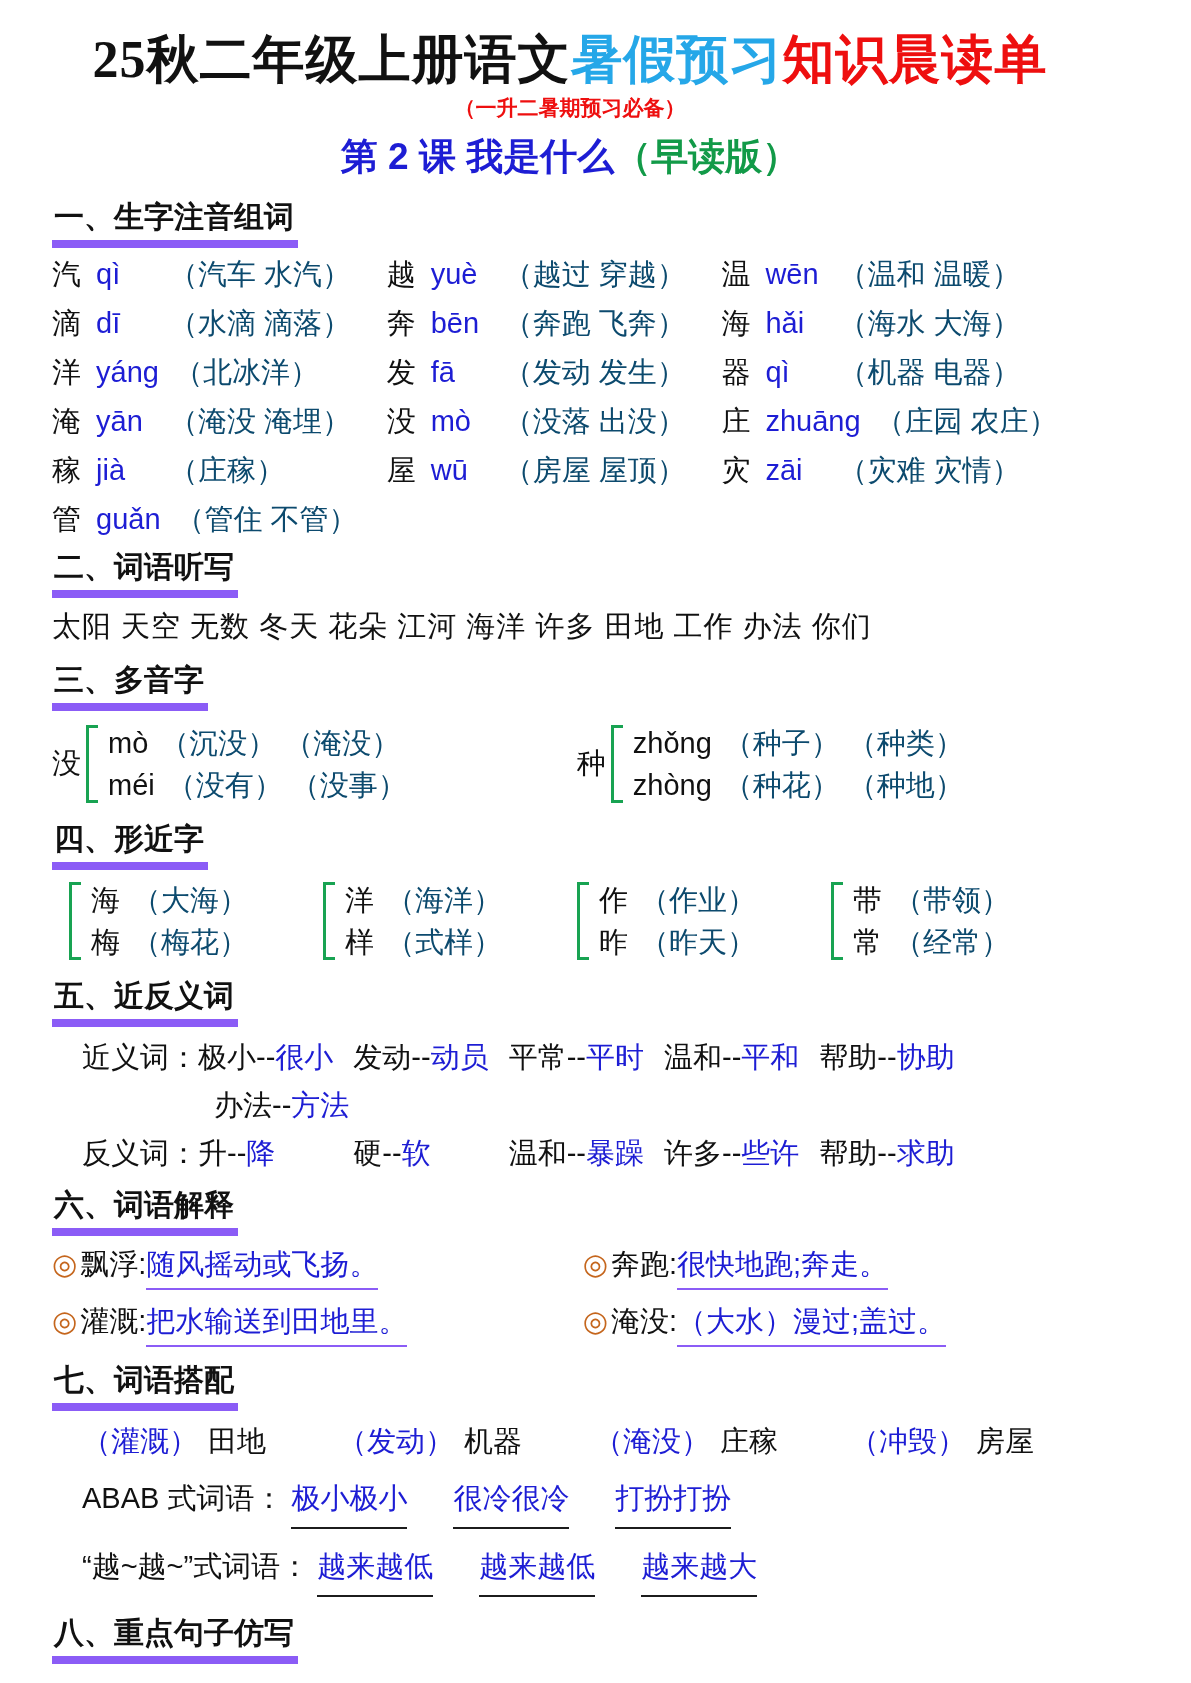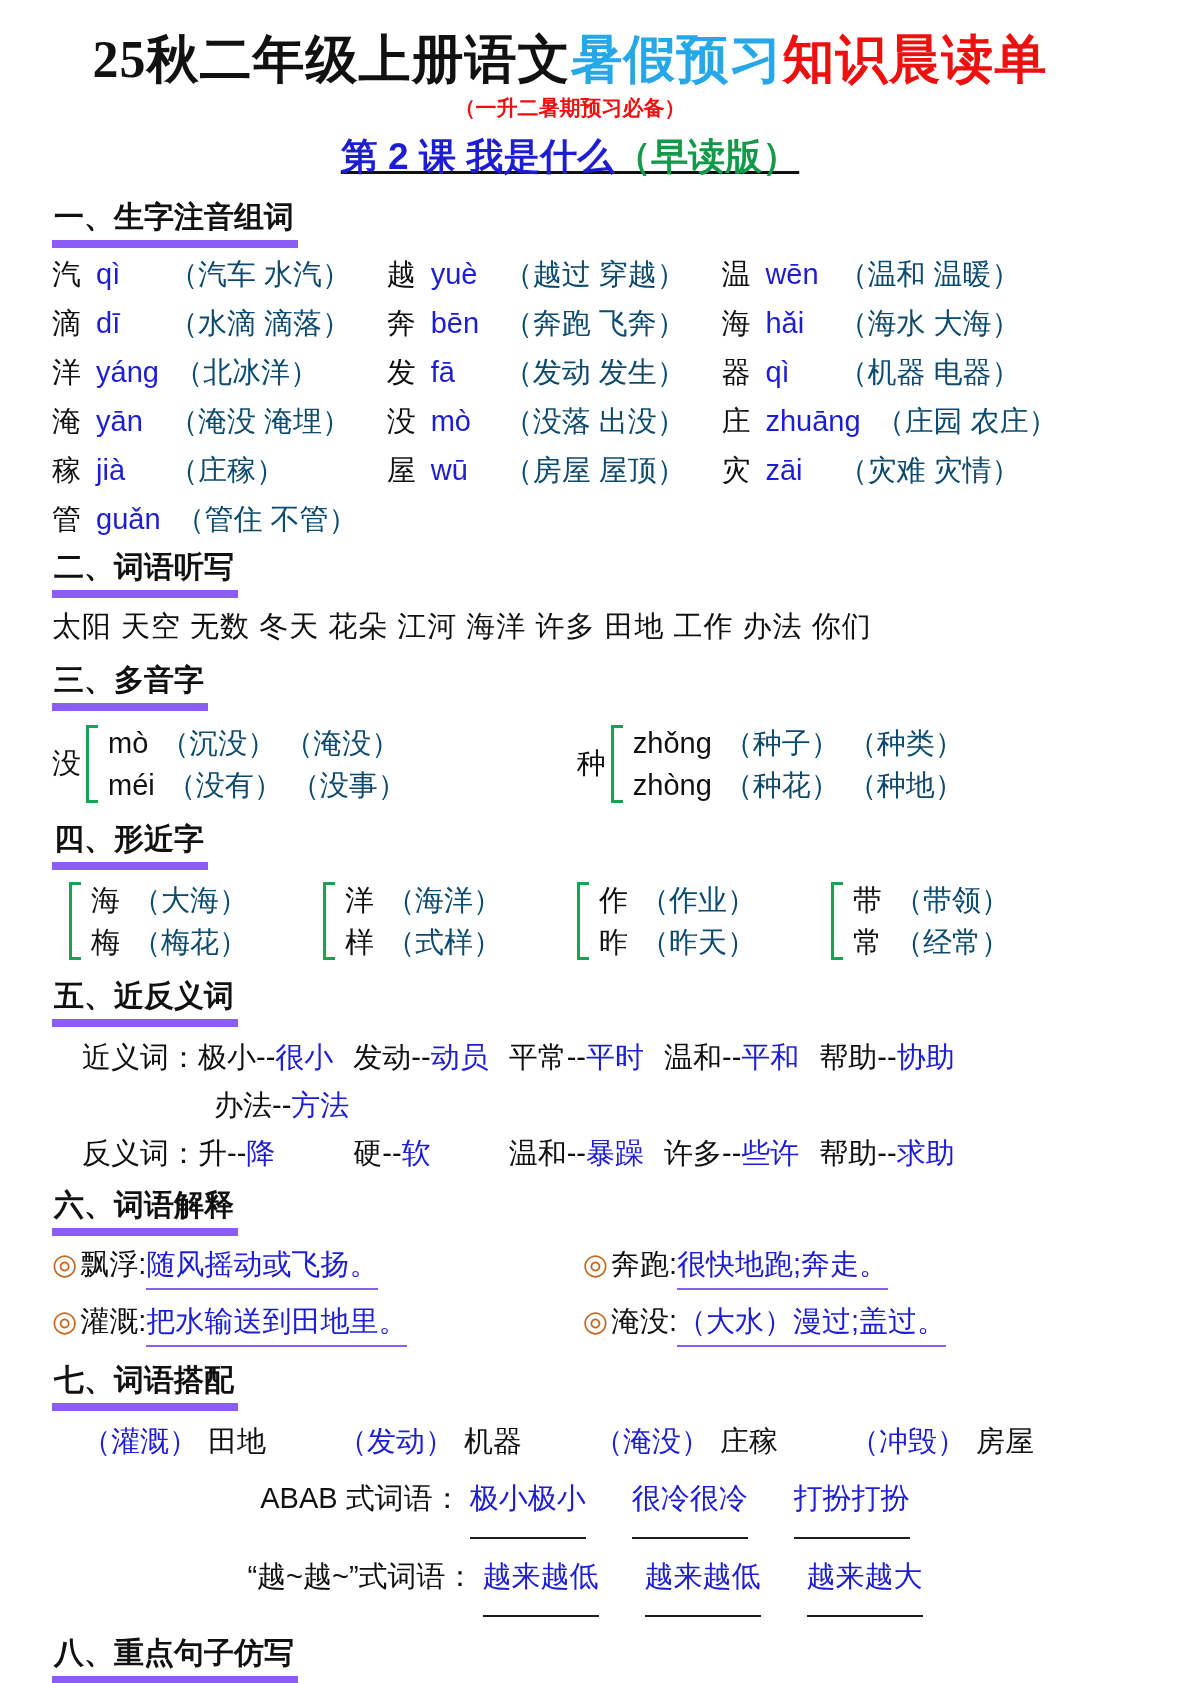--- a/index.html
+++ b/index.html
@@ -9,21 +9,21 @@
     color:#111;position:relative;
   }
   .page{box-sizing:border-box;width:1134px;height:1683px;padding:30px 46px 0 52px;display:flex;flex-direction:column;}
 
   
   .title-line{text-align:center;font-size:52px;font-weight:bold;font-family:"Liberation Serif",serif;letter-spacing:1px;line-height:1.15;}
   .t-black{color:#111;}
   .t-cyan{color:#25a7e8;}
   .t-red{color:#ee0f0f;}
   .subtitle{text-align:center;color:#ee0f0f;font-size:21px;font-weight:bold;margin-top:4px;}
-  .lesson-line{text-align:center;font-size:37px;font-weight:bold;margin:10px 0 8px;text-decoration:underline;}
+  .lesson-line{text-align:center;font-size:37px;font-weight:bold;margin:10px 0 8px;}
   .l-blue{color:#1d1dd4;}
   .l-green{color:#129a48;}
 
   
   .section-heading{font-size:30px;font-weight:bold;margin:7px 0 7px;}
   .section-heading .ht{display:inline-block;border-bottom:8px solid #8b5cf6;padding:0 4px 2px 2px;}
 
   .blue{color:#0c4a6e;}
 
   
@@ -59,23 +59,23 @@
   .def-grid{display:grid;grid-template-columns:1.05fr 1fr;row-gap:12px;font-size:29px;margin:2px 0 6px;}
   .def-item{display:flex;align-items:baseline;}
   .bullet{color:#c5661d;margin-right:3px;}
   .def-text{color:#1d1dd4;border-bottom:2px solid #8b5cf6;padding-bottom:3px;}
 
   
   .colloc-row{display:flex;gap:72px;font-size:29px;padding-left:30px;margin:4px 0 8px;}
   .colloc{white-space:nowrap;}
   .colloc .v{color:#1d1dd4;}
   .colloc .n{margin-left:10px;}
-  .abab-row{display:flex;font-size:29px;padding-left:30px;margin:9px 0;align-items:baseline;justify-content:center;}
+  .abab-row{display:flex;font-size:29px;padding-left:30px;margin:9px 0;align-items:baseline;}
   .abab-words{display:flex;gap:46px;margin-left:8px;}
-  .u-blue{color:#1d1dd4;border-bottom:2px solid #1c1c1c;padding-bottom:18px;}
+  .u-blue{color:#1d1dd4;border-bottom:2px solid #1c1c1c;padding-bottom:8px;}
 
   
   .s8-line{font-size:29px;margin:7px 0;}
 </style>
 </head>
 <body>
 
 <div class="page">
 
   <div class="title-line">

